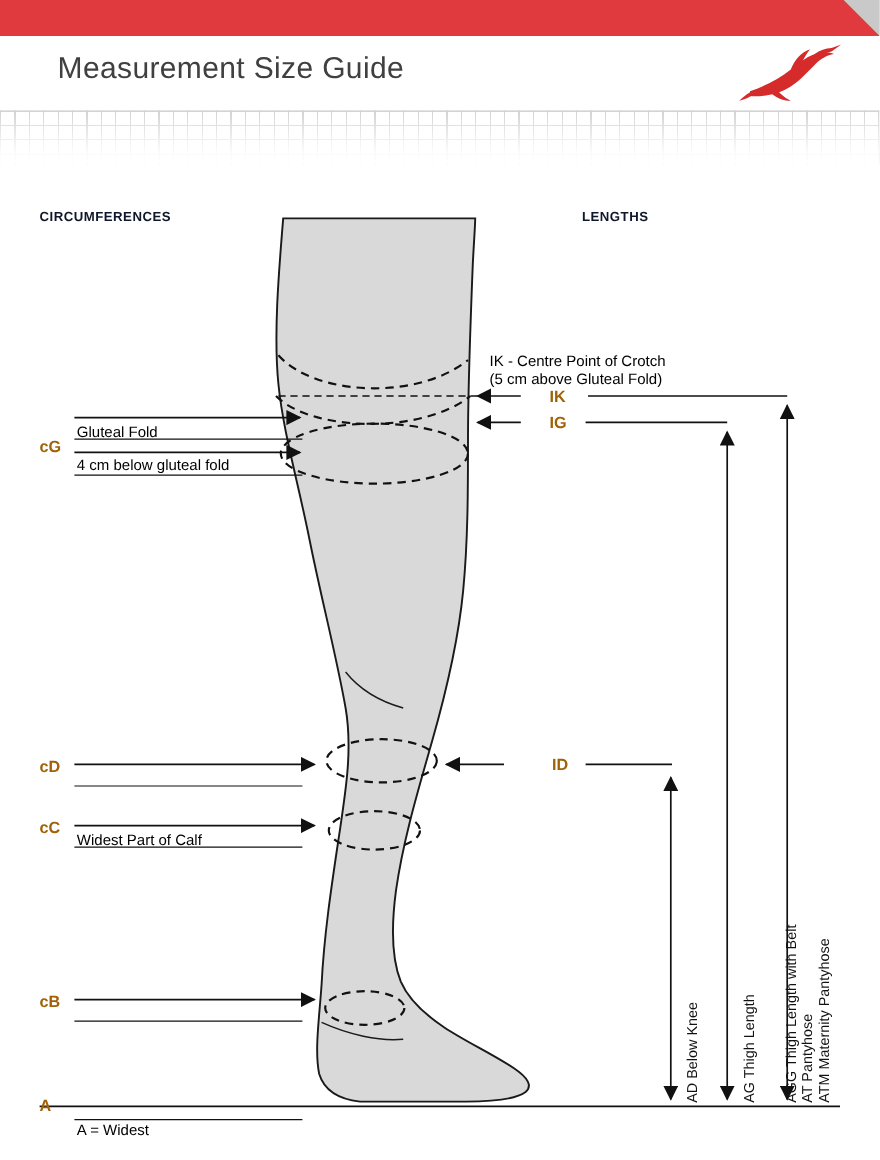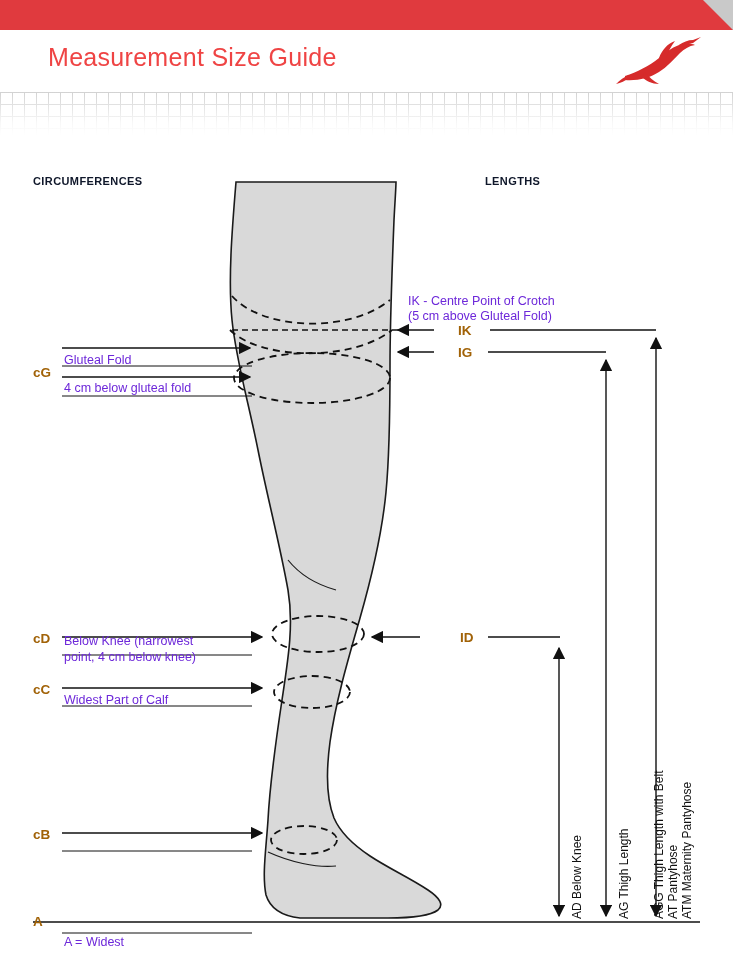--- a/index.html
+++ b/index.html
@@ -37,21 +37,21 @@
     left: 0; top: 30px;
     width: 733px;
     height: 62px;
     background: #ffffff;
   }
   .page-title {
     position: absolute;
     left: 48px;
     top: 13px;
     font-size: 25px;
-    color: #ef4444;
+    color: #404040;
     font-weight: normal;
     letter-spacing: 0.3px;
     white-space: nowrap;
   }
   .logo {
     position: absolute;
     right: 32px;
     top: 6px;
     width: 86px;
     height: 52px;
@@ -75,21 +75,21 @@
     color: #0f172a;
     letter-spacing: 0.4px;
   }
   #circ-heading { left: 33px; top: 175px; }
   #len-heading { left: 485px; top: 175px; }
 
   
   .lbl {
     position: absolute;
     font-size: 12.5px;
-    color: #6d28d9;
+    color: #000000;
     line-height: 16px;
     white-space: pre-line;
   }
   .code {
     position: absolute;
     font-size: 13.5px;
     font-weight: bold;
     color: #a16207;
   }
   .vert {
@@ -222,22 +222,20 @@
       <line x1="606" y1="360" x2="606" y2="916" marker-start="url(#arrL)" marker-end="url(#arrR)"></line>
       <line x1="656" y1="338" x2="656" y2="916" marker-start="url(#arrL)" marker-end="url(#arrR)"></line>
     </g>
   </svg>
 
   <div class="code" style="left:33px; top:365px;">cG</div>
   <div class="lbl" style="left:64px; top:352px;">Gluteal Fold</div>
   <div class="lbl" style="left:64px; top:380px;">4 cm below gluteal fold</div>
 
   <div class="code" style="left:33px; top:631px;">cD</div>
-  <div class="lbl" style="left:64px; top:633px;">Below Knee (narrowest
-point, 4 cm below knee)</div>
 
   <div class="code" style="left:33px; top:682px;">cC</div>
   <div class="lbl" style="left:64px; top:692px;text-align:right;">Widest Part of Calf</div>
 
   <div class="code" style="left:33px; top:827px;">cB</div>
 
   <div class="code" style="left:33px; top:914px;">A</div>
   <div class="lbl" style="left:64px; top:934px;">A = Widest</div>
 
   <div class="lbl" style="left:408px; top:294px; line-height:15px;">IK - Centre Point of Crotch

